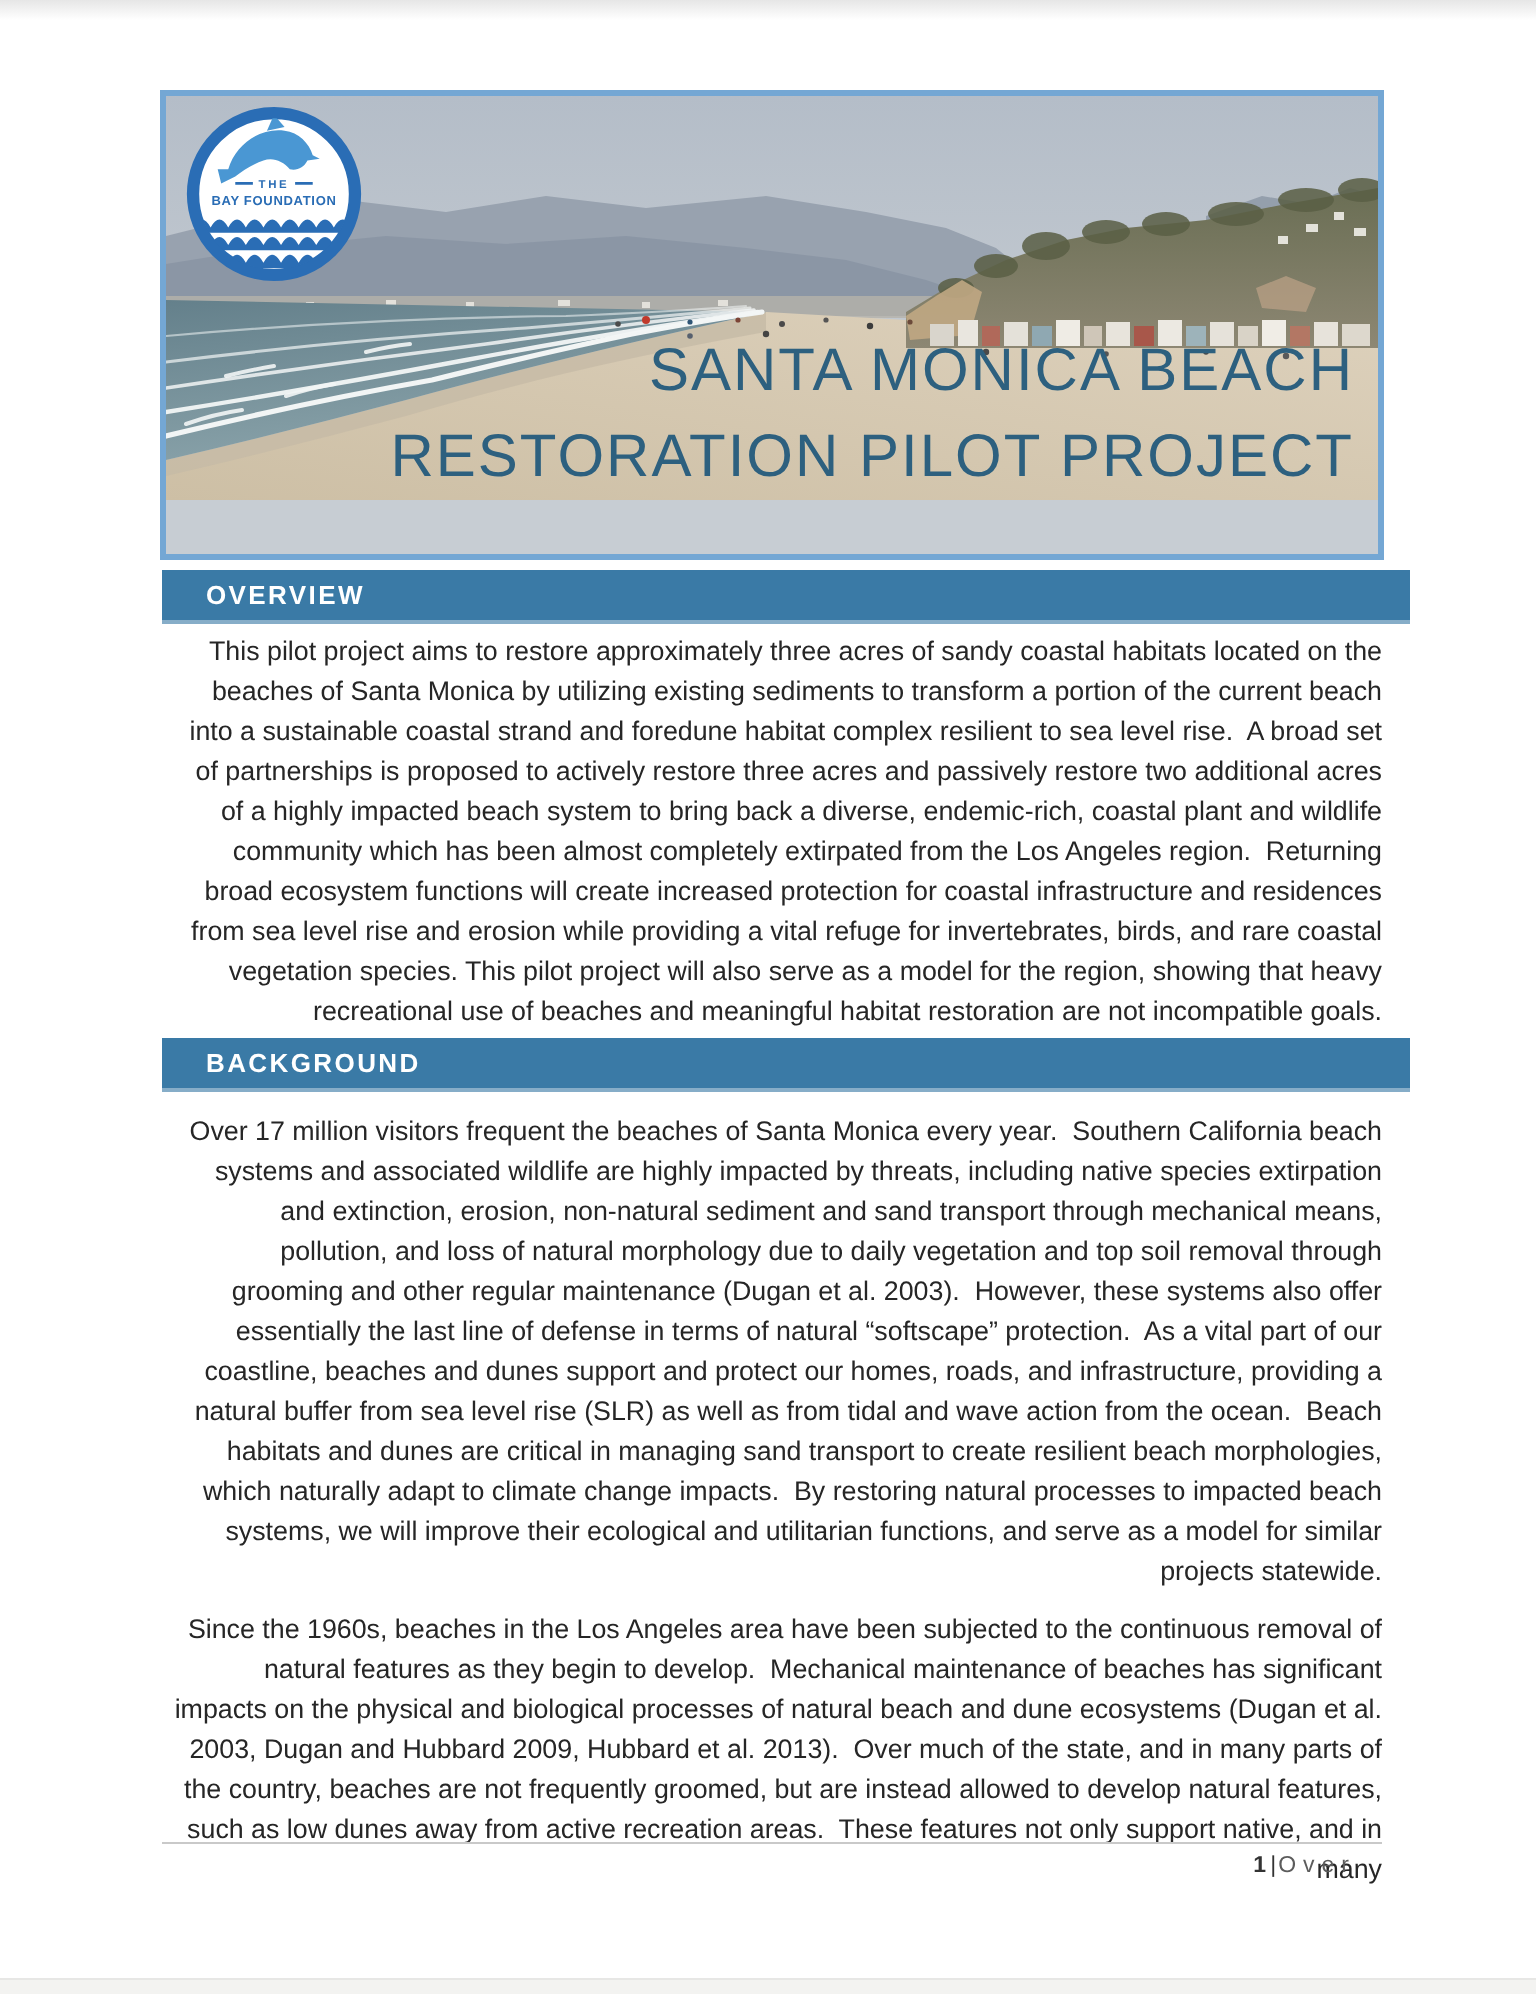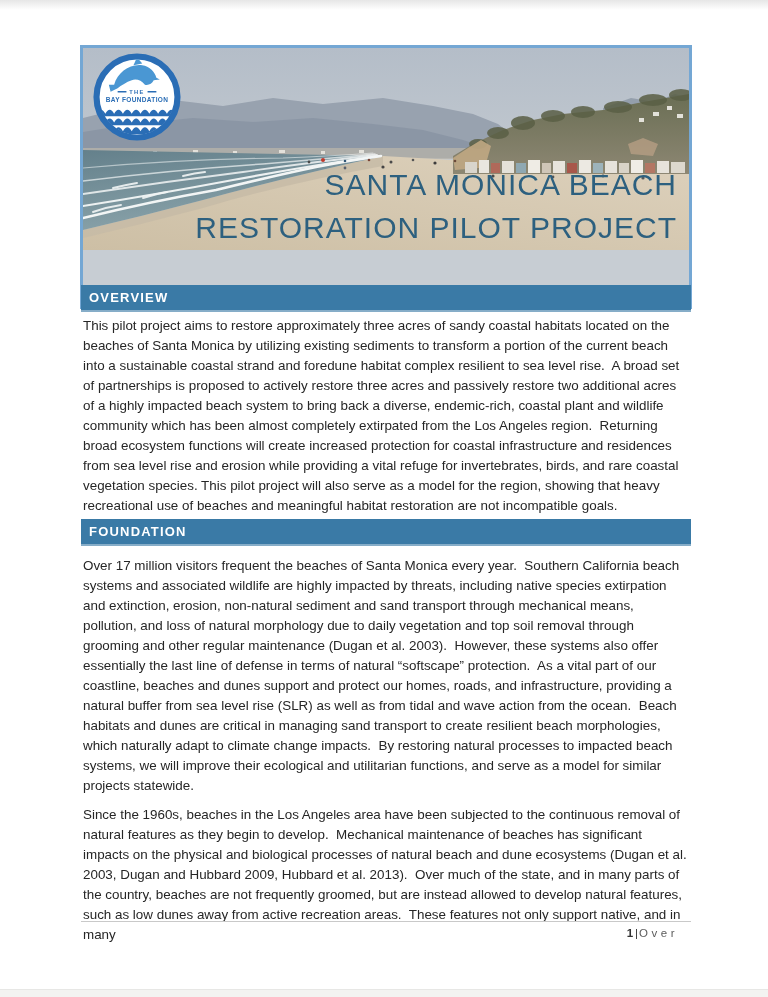--- a/index.html
+++ b/index.html
@@ -6,35 +6,35 @@
   body {
     width:768px; height:997px; position:relative; overflow:hidden;
     background:#ffffff;
     font-family:"Liberation Sans", sans-serif;
   }
   .page-top-shade { position:absolute; top:0; left:0; width:768px; height:10px;
     background:linear-gradient(#e6e6e6, #ffffff); }
   .page-bottom-strip { position:absolute; top:989px; left:0; width:768px; height:8px;
     background:#f3f3f1; border-top:1px solid #e7e7e5; }
 
-  .photo { position:absolute; left:80px; top:45px; width:612px; height:264px;
+  .photo { position:absolute; left:80px; top:45px; width:612px; height:235px;
     border:3px solid #74a7d4; box-sizing:border-box; background:#c7cdd3; }
   .photo > svg.scene { display:block; width:606px; height:202px; }
   .logo { position:absolute; left:10px; top:5px; width:88px; height:88px; }
 
   .section-bar { position:absolute; left:81px; width:610px; height:25px;
     background:#3a7aa6; border-bottom:2px solid #86adc8; box-sizing:content-box;
     color:#ffffff; font-size:13px; font-weight:bold; letter-spacing:1.2px;
-    line-height:25px; padding-left:8px; width:602px; }
+    line-height:25px; padding-left:22px; width:602px; }
   #bar-overview { top:285px; }
   #bar-background { top:519px; }
 
   .para { position:absolute; left:83px; width:608px;
     font-size:13.4px; line-height:20px; color:#262626;
-    white-space:pre-wrap; text-align:left; }
+    white-space:pre-wrap; text-align:right; }
   #para-overview { top:316px; }
   #para-bg1 { top:556px; }
   #para-bg2 { top:805px; }
 
   .footer-rule { position:absolute; left:81px; top:921px; width:610px; height:1px;
     background:#c9c9c9; }
   .footer-text { position:absolute; left:81px; top:927px; width:597px;
     text-align:right; font-size:11.5px; color:#595959; }
   .footer-text .num { font-weight:bold; color:#333333; letter-spacing:1px; }
   .footer-text .sep { color:#333333; padding:0 1px; }
@@ -184,20 +184,20 @@
         <path d="M4,79 q5,-9 10,0 q5,-9 10,0 q5,-9 10,0 q5,-9 10,0 q5,-9 10,0 q5,-9 10,0 q5,-9 10,0 q5,-9 10,0 q5,-9 10,0 L94,82 L4,82 Z"></path>
         <path d="M4,89 q5,-9 10,0 q5,-9 10,0 q5,-9 10,0 q5,-9 10,0 q5,-9 10,0 q5,-9 10,0 q5,-9 10,0 q5,-9 10,0 q5,-9 10,0 L94,92 L4,92 Z"></path>
       </g>
     </g>
   </svg>
 </div>
 
 <div class="section-bar" id="bar-overview">OVERVIEW</div>
 <div class="para" id="para-overview">This pilot project aims to restore approximately three acres of sandy coastal habitats located on the beaches of Santa Monica by utilizing existing sediments to transform a portion of the current beach into a sustainable coastal strand and foredune habitat complex resilient to sea level rise.  A broad set of partnerships is proposed to actively restore three acres and passively restore two additional acres of a highly impacted beach system to bring back a diverse, endemic-rich, coastal plant and wildlife community which has been almost completely extirpated from the Los Angeles region.  Returning broad ecosystem functions will create increased protection for coastal infrastructure and residences from sea level rise and erosion while providing a vital refuge for invertebrates, birds, and rare coastal vegetation species. This pilot project will also serve as a model for the region, showing that heavy recreational use of beaches and meaningful habitat restoration are not incompatible goals.</div>
 
-<div class="section-bar" id="bar-background">FOUNDATION</div>
+<div class="section-bar" id="bar-background">BACKGROUND</div>
 <div class="para" id="para-bg1">Over 17 million visitors frequent the beaches of Santa Monica every year.  Southern California beach systems and associated wildlife are highly impacted by threats, including native species extirpation and extinction, erosion, non-natural sediment and sand transport through mechanical means, pollution, and loss of natural morphology due to daily vegetation and top soil removal through grooming and other regular maintenance (Dugan et al. 2003).  However, these systems also offer essentially the last line of defense in terms of natural “softscape” protection.  As a vital part of our coastline, beaches and dunes support and protect our homes, roads, and infrastructure, providing a natural buffer from sea level rise (SLR) as well as from tidal and wave action from the ocean.  Beach habitats and dunes are critical in managing sand transport to create resilient beach morphologies, which naturally adapt to climate change impacts.  By restoring natural processes to impacted beach systems, we will improve their ecological and utilitarian functions, and serve as a model for similar projects statewide.</div>
 <div class="para" id="para-bg2">Since the 1960s, beaches in the Los Angeles area have been subjected to the continuous removal of natural features as they begin to develop.  Mechanical maintenance of beaches has significant impacts on the physical and biological processes of natural beach and dune ecosystems (Dugan et al. 2003, Dugan and Hubbard 2009, Hubbard et al. 2013).  Over much of the state, and in many parts of the country, beaches are not frequently groomed, but are instead allowed to develop natural features, such as low dunes away from active recreation areas.  These features not only support native, and in many</div>
 
 <div class="footer-rule"></div>
 <div class="footer-text"><span class="num">1</span><span class="sep">|</span><span class="lbl">Over</span></div>
 
 <div class="page-bottom-strip"></div>
 
 </body></html>

